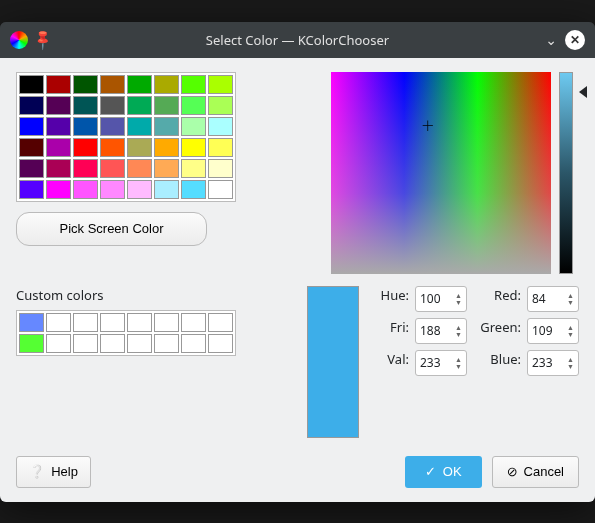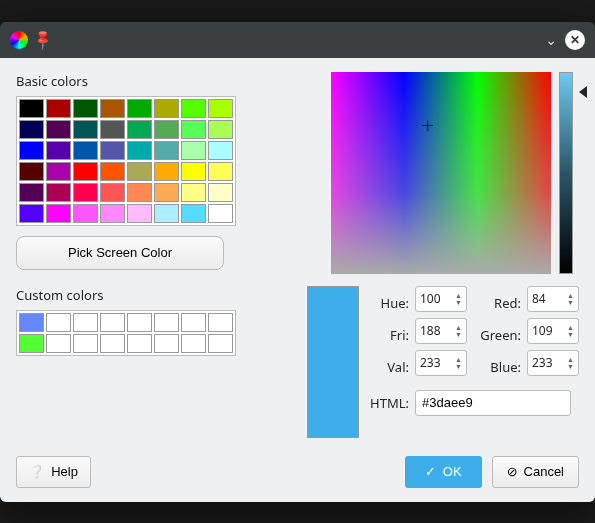--- a/index.html
+++ b/index.html
@@ -11,36 +11,36 @@
 .titlebar .title { position: absolute; left: 50%; transform: translateX(-50%); font-size: 13px; color: #e0e0e0; }
 .titlebar .right-ctrl { display: flex; align-items: center; gap: 8px; }
 .titlebar .chevron-down { font-size: 14px; color: #ddd; }
 .titlebar .close-btn { width: 20px; height: 20px; border-radius: 50%; background: #fff; color: #333; display: flex; align-items: center; justify-content: center; font-size: 12px; font-weight: bold; }
 .body { background: #eff0f1; padding: 14px 16px; color: #232629; }
 .upper { display: flex; gap: 18px; }
 .left-col { flex: 1; }
 .section-label { font-size: 13px; margin-bottom: 6px; }
 .swatch-grid { display: grid; grid-template-columns: repeat(8, 25px); grid-template-rows: repeat(6, 19px); gap: 2px; border: 1px solid #bbb; padding: 2px; background: #fff; width: fit-content; }
 .swatch { width: 25px; height: 19px; border: 1px solid #999; }
-.pick-btn { margin-top: 10px; width: 208px; height: 34px; border: 1px solid #bbb; border-radius: 8px; background: linear-gradient(#fbfbfb,#ececec); font-size: 13px; cursor: pointer; }
+.pick-btn { margin-top: 10px; width: 191px; height: 34px; border: 1px solid #bbb; border-radius: 13px; background: linear-gradient(#fbfbfb,#ececec); font-size: 13px; cursor: pointer; }
 .right-col { display: flex; gap: 8px; }
 .sv-field { width: 220px; height: 202px; position: relative; background: linear-gradient(to right, #ff00ff, #0000ff, #00ff00, #ff0000); }
 .sv-overlay { position: absolute; inset: 0; background: linear-gradient(to bottom, rgba(255,255,255,0) 0%, rgba(180,180,180,0.4) 60%, rgba(170,170,170,1) 100%); }
 .crosshair { position: absolute; font-size: 22px; color: #000; transform: translate(-50%,-50%); left: 44%; top: 26%; font-weight: 200; }
 .value-slider { width: 20px; height: 202px; position: relative; display: flex; align-items: flex-start; }
 .value-track { width: 14px; height: 100%; background: linear-gradient(to bottom, #6dc9f0, #2b5668, #000); border: 1px solid #999; }
 .slider-arrow { position: absolute; right: -8px; top: 14px; width: 0; height: 0; border-top: 6px solid transparent; border-bottom: 6px solid transparent; border-right: 8px solid #232629; }
 .middle { display: flex; gap: 18px; margin-top: 12px; }
 .custom-col { flex: 1; }
 .custom-grid { display: grid; grid-template-columns: repeat(8, 25px); grid-template-rows: repeat(2, 19px); gap: 2px; border: 1px solid #bbb; padding: 2px; background: #fff; width: fit-content; }
 .add-btn { margin-top: 18px; width: 220px; height: 34px; border: 1px solid #bbb; border-radius: 3px; background: linear-gradient(#fbfbfb,#ececec); font-size: 13px; cursor: pointer; }
 .preview-numbers { display: flex; gap: 10px; }
 .preview { width: 52px; height: 152px; background: #3daee9; border: 1px solid #999; }
 .num-grid { display: flex; flex-direction: column; gap: 6px; }
-.num-row { display: flex; align-items: flex-end; gap: 6px; }
+.num-row { display: flex; align-items: flex-start; gap: 6px; }
 .num-row label { text-align: right; width: 40px; }
 .num-row label.wide { width: 48px; }
 .spin { display: flex; align-items: center; width: 52px; height: 26px; border: 1px solid #bbb; border-radius: 3px; background: #fff; padding: 0 4px; font-size: 12px; justify-content: space-between; }
 .spin .arrows { display: flex; flex-direction: column; font-size: 7px; line-height: 7px; color: #666; }
 .html-row { display: flex; align-items: center; gap: 6px; margin-top: 8px; }
 .html-row label { width: 40px; text-align: right; }
 .html-input { flex: 1; max-width: 156px; height: 26px; border: 1px solid #bbb; border-radius: 3px; padding: 0 6px; font-size: 13px; background: #fff; }
 .footer { display: flex; align-items: center; margin-top: 18px; gap: 10px; }
 .help-btn { height: 32px; padding: 0 12px; border: 1px solid #bbb; border-radius: 3px; background: linear-gradient(#fbfbfb,#ececec); display: flex; align-items: center; gap: 6px; cursor: pointer; font-size: 13px; }
 .spacer { flex: 1; }
@@ -48,30 +48,30 @@
 .cancel-btn { height: 32px; padding: 0 14px; border: 1px solid #bbb; border-radius: 3px; background: linear-gradient(#fbfbfb,#ececec); display: flex; align-items: center; gap: 6px; cursor: pointer; font-size: 13px; }
 .icon-sm { display: inline-block; }
 </style>
 </head>
 <body>
 
 <div class="window">
   <div class="titlebar">
     <div class="app-icon"></div>
     <div class="pin-icon">📌</div>
+    <div class="title">Select Color — KColorChooser</div>
     <div class="right-ctrl">
       <div class="chevron-down">⌄</div>
       <div class="close-btn">✕</div>
     </div>
   </div>
 
   <div class="body">
     <div class="upper">
       <div class="left-col">
-        <div class="section-label">Basic colors</div>
         <div class="swatch-grid" id="basic-grid">
             <div class="swatch" style="background: rgb(0, 0, 0);"></div>
             <div class="swatch" style="background: rgb(170, 0, 0);"></div>
             <div class="swatch" style="background: rgb(0, 85, 0);"></div>
             <div class="swatch" style="background: rgb(170, 85, 0);"></div>
             <div class="swatch" style="background: rgb(0, 170, 0);"></div>
             <div class="swatch" style="background: rgb(170, 170, 0);"></div>
             <div class="swatch" style="background: rgb(85, 255, 0);"></div>
             <div class="swatch" style="background: rgb(170, 255, 0);"></div>
             <div class="swatch" style="background: rgb(0, 0, 85);"></div>
@@ -184,24 +184,20 @@
             <div class="spin">
                 <span>233</span>
                 <span class="arrows">▲<br>▼</span>
               </div>
             <label class="wide">Blue:</label>
             <div class="spin">
                 <span>233</span>
                 <span class="arrows">▲<br>▼</span>
               </div>
           </div>
-          <div class="html-row">
-            <label>HTML:</label>
-            <input class="html-input" value="#3daee9" style="">
-          </div>
         </div>
       </div>
     </div>
 
     <div class="footer">
       <button class="help-btn">
         <span class="icon-sm">❔</span>
         <span>Help</span>
       </button>
       <div class="spacer"></div>

